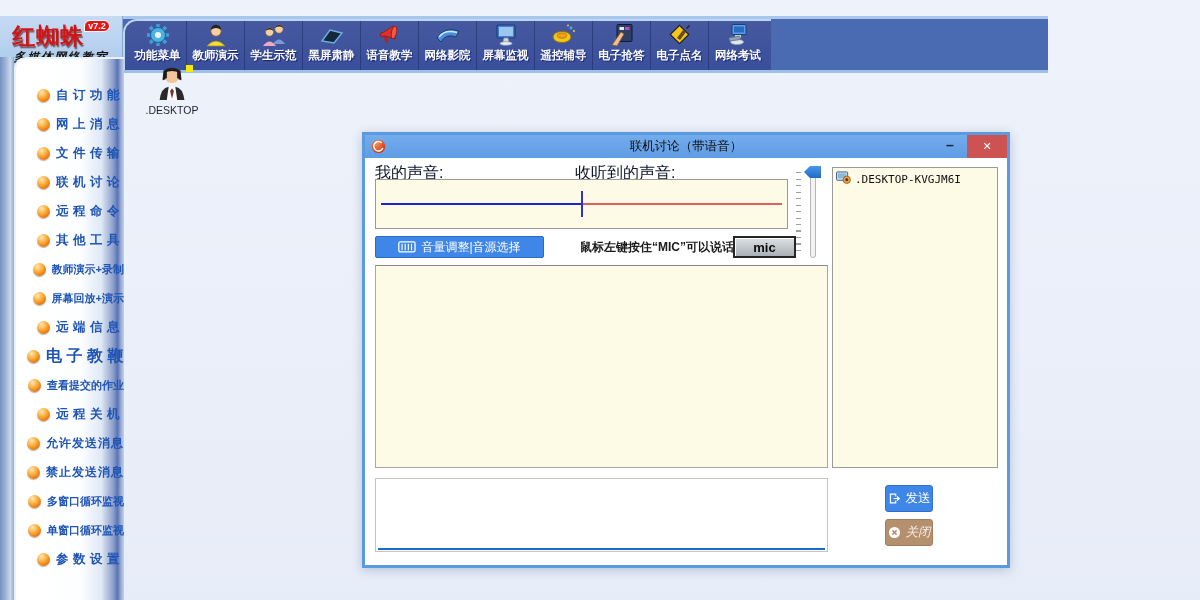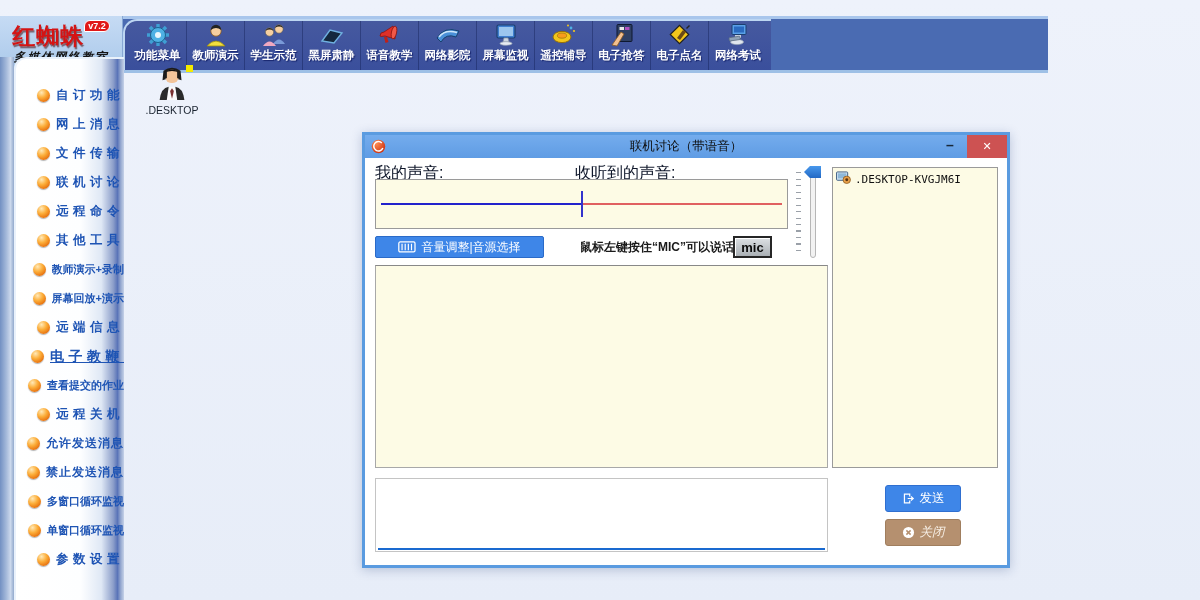--- a/index.html
+++ b/index.html
@@ -84,38 +84,38 @@
   .vslider .track { position:absolute; left:14px; top:3px; bottom:2px; width:6px;
       background:#f2f2f2; border:1px solid #b6b6b6; border-radius:3px; }
   .vslider .thumb { position:absolute; left:8px; top:0; width:17px; height:12px;
       background:linear-gradient(#49a;,#2a72cc); background:linear-gradient(#4898ec,#2268c4);
       clip-path:polygon(0 50%,35% 0,100% 0,100% 100%,35% 100%); }
 
   .btn-volume { position:absolute; left:10px; top:78px; width:169px; height:22px;
       background:#3e86e8; border:1px solid #2a6ac8; border-radius:2px; color:#fff; font-size:12px;
       display:flex; align-items:center; justify-content:center; gap:5px; cursor:pointer; white-space:nowrap; }
   .mic-hint { position:absolute; left:215px; top:81px; font-size:12px; font-weight:bold; color:#1a1a1a; }
-  .btn-mic { position:absolute; left:368px; top:78px; width:39px; height:22px;
+  .btn-mic { position:absolute; left:368px; top:78px; width:63px; height:22px;
       background:linear-gradient(#dde1e4,#aab0b5); border:2px solid #262626;
       box-shadow:inset 1px 1px 0 #fff; font-weight:bold; font-size:13px; color:#0a0a0a; cursor:pointer;
       font-family:"Liberation Sans","DejaVu Sans",sans-serif; }
 
   .chatlog { position:absolute; left:10px; top:107px; width:453px; height:203px;
       background:#fdfbe5; border:1px solid #a8a8a8; border-top-color:#888; }
   .memberlist { position:absolute; left:467px; top:9px; width:166px; height:301px;
       background:#fdfbe5; border:1px solid #9a9a9a; overflow:hidden; }
   .member-row { display:flex; align-items:center; gap:4px; padding:3px 3px 1px 3px;
       font-family:"DejaVu Sans Mono","Liberation Mono",monospace; font-size:11px; color:#101010;
       cursor:default; white-space:nowrap; }
 
   .chatinput { position:absolute; left:10px; top:320px; width:453px; height:74px;
       background:#fff; border:1px solid #c4c4c4; cursor:text; }
   .chatinput::after { content:""; position:absolute; left:2px; right:2px; bottom:1px; height:2px; background:#1a6ad0; }
 
-  .btn-send, .btn-close2 { position:absolute; left:520px; width:76px; height:27px; border-radius:3px;
+  .btn-send, .btn-close2 { position:absolute; left:520px; width:48px; height:27px; border-radius:3px;
       display:flex; align-items:center; justify-content:center; gap:5px; font-size:12.5px; color:#fff;
       cursor:pointer; border:none; font-family:inherit; }
   .btn-send { top:327px; background:#3e86e8; border:1px solid #2f6fd0; }
   .btn-close2 { top:361px; background:#b5906f; border:1px solid #a07e5e; color:#f7efe6;font-style:italic; }
   .btn-send svg, .btn-close2 svg, .btn-volume svg { display:block; }
 </style>
 </head>
 <body>
 
 <div class="screen">
@@ -284,21 +284,21 @@
         <div class="sb-item">
           <span class="sb-bullet"></span>
           <span class="sb-label" style="letter-spacing: 0px; font-size: 11px;">屏幕回放+演示</span>
         </div>
         <div class="sb-item">
           <span class="sb-bullet"></span>
           <span class="sb-label" style="letter-spacing: 4.5px; font-size: 12.5px;">远端信息</span>
         </div>
         <div class="sb-item">
           <span class="sb-bullet"></span>
-          <span class="sb-label" style="letter-spacing: 4.5px; font-size: 14px; text-decoration: underline;">电子教鞭</span>
+          <span class="sb-label" style="letter-spacing: 4.5px; font-size: 16px;">电子教鞭</span>
         </div>
         <div class="sb-item">
           <span class="sb-bullet"></span>
           <span class="sb-label" style="letter-spacing: 0px; font-size: 11px;">查看提交的作业</span>
         </div>
         <div class="sb-item">
           <span class="sb-bullet"></span>
           <span class="sb-label" style="letter-spacing: 4.5px; font-size: 12.5px;">远程关机</span>
         </div>
         <div class="sb-item">

